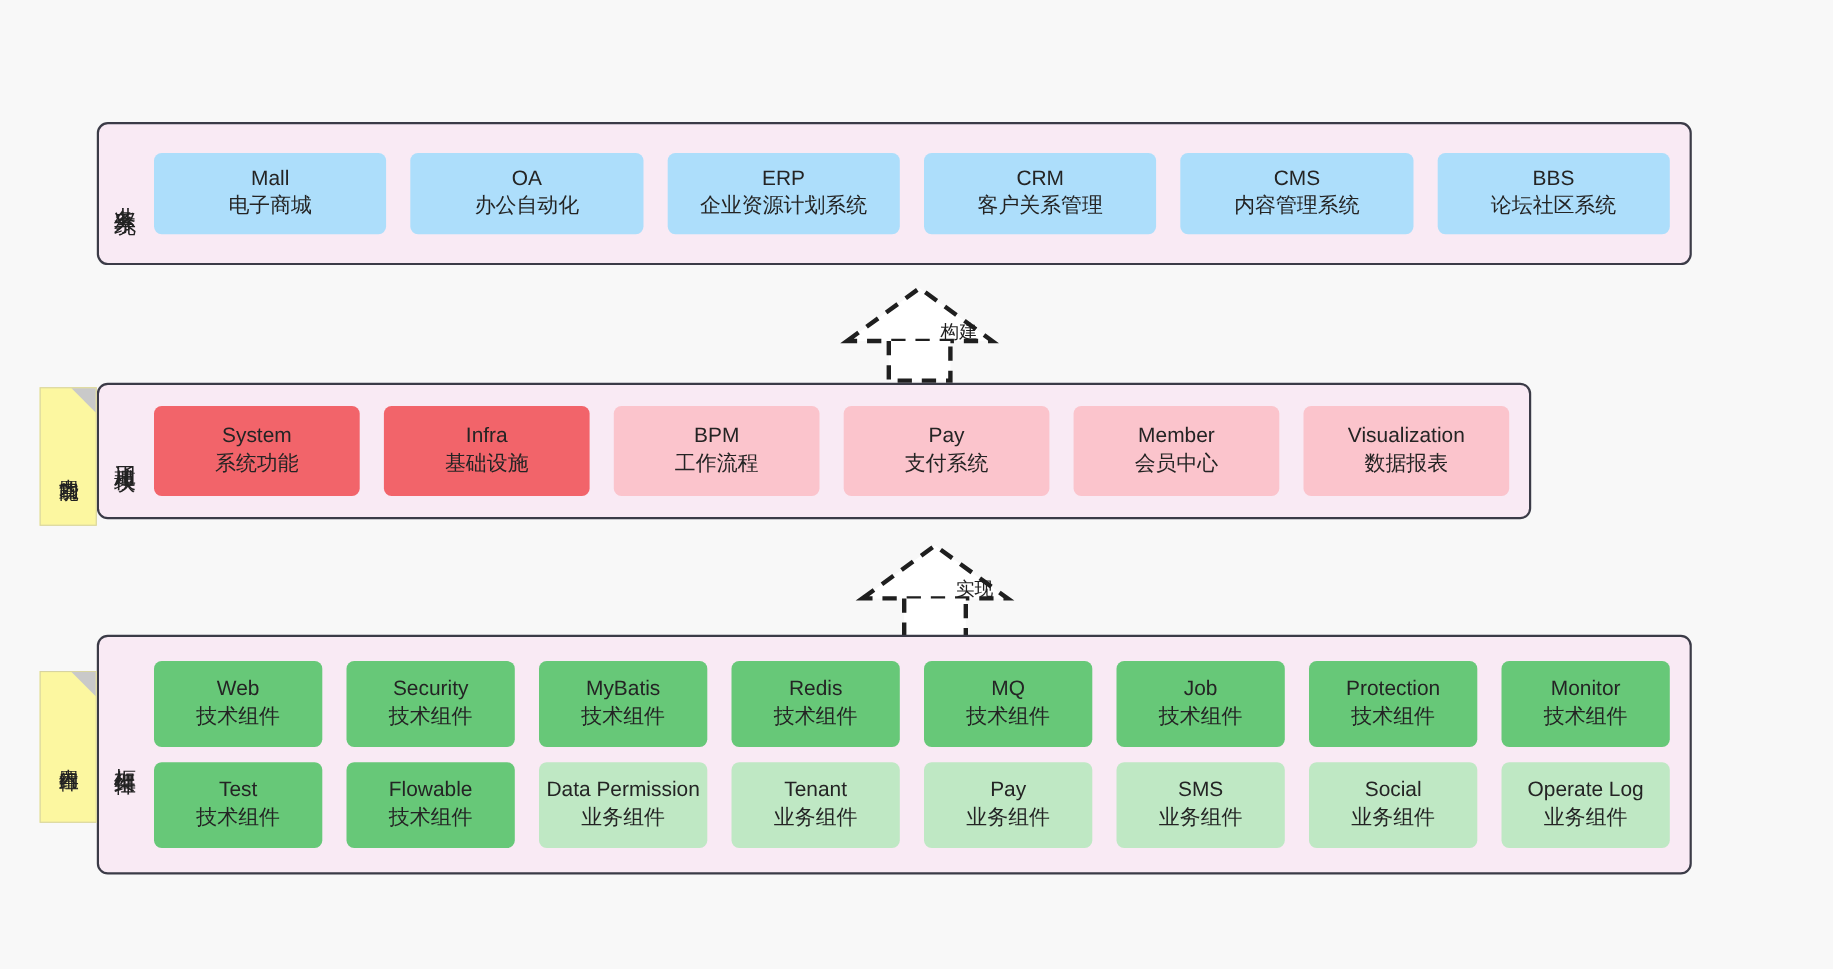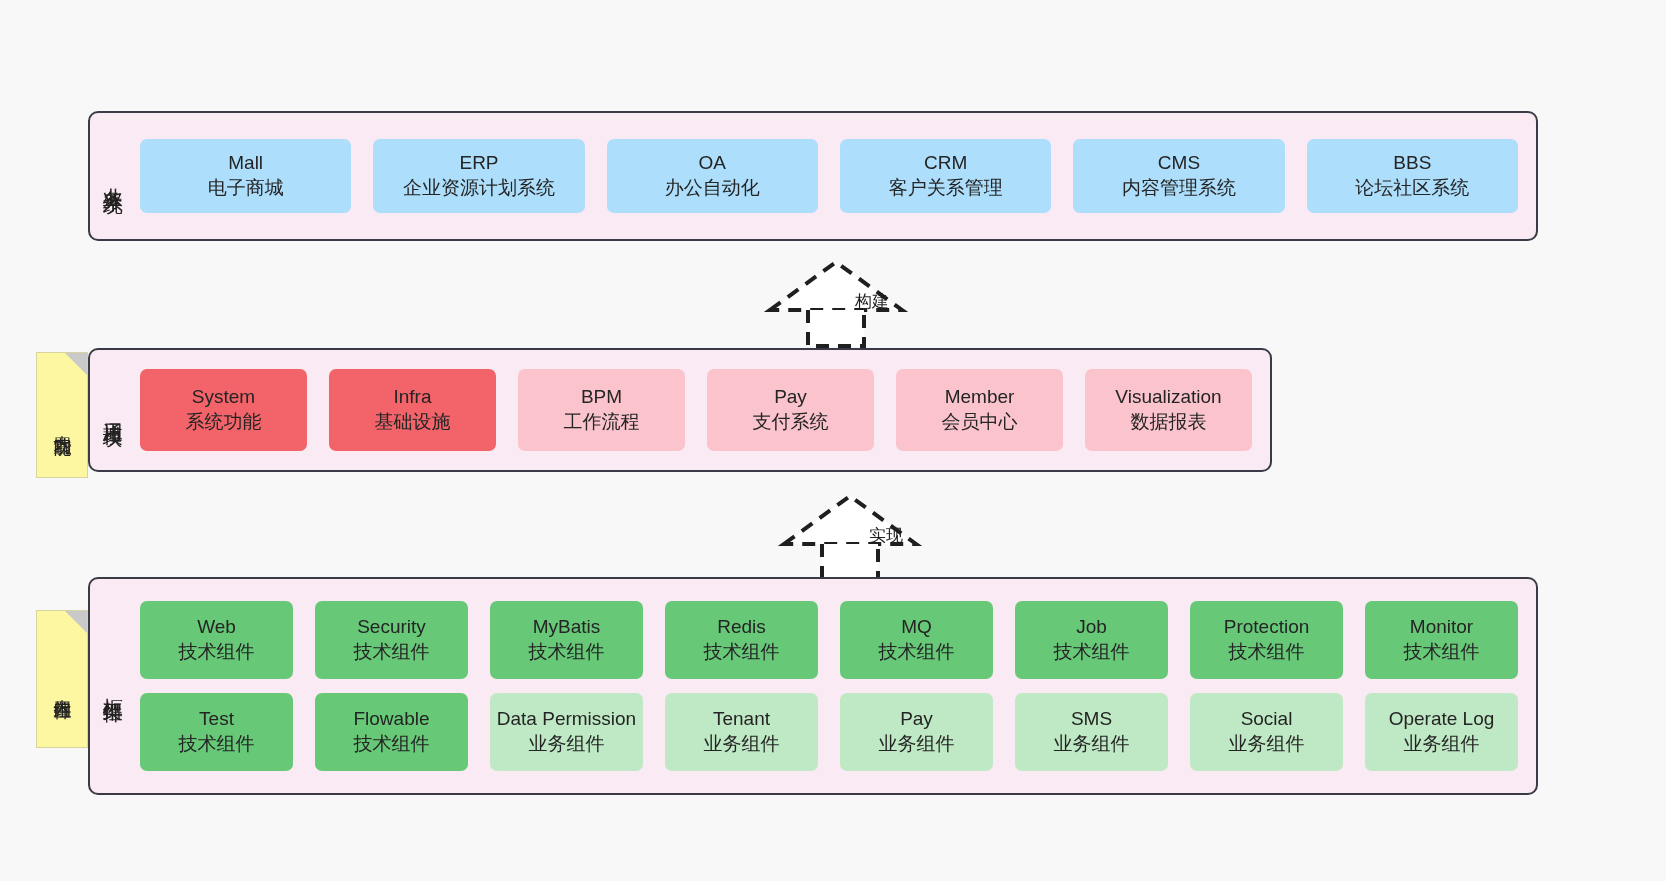--- a/index.html
+++ b/index.html
@@ -144,26 +144,26 @@
     <div class="layer-title">
       <span>业务系统</span>
     </div>
     <div class="layer-body">
       <div class="row">
         <div class="node c-blue h-business">
           <div class="n-en">Mall</div>
           <div class="n-cn">电子商城</div>
         </div>
         <div class="node c-blue h-business">
+          <div class="n-en">OA</div>
+          <div class="n-cn">办公自动化</div>
+        </div>
+        <div class="node c-blue h-business">
           <div class="n-en">ERP</div>
           <div class="n-cn">企业资源计划系统</div>
-        </div>
-        <div class="node c-blue h-business">
-          <div class="n-en">OA</div>
-          <div class="n-cn">办公自动化</div>
         </div>
         <div class="node c-blue h-business">
           <div class="n-en">CRM</div>
           <div class="n-cn">客户关系管理</div>
         </div>
         <div class="node c-blue h-business">
           <div class="n-en">CMS</div>
           <div class="n-cn">内容管理系统</div>
         </div>
         <div class="node c-blue h-business">
@@ -180,21 +180,21 @@
       <path d="M 60 58 L 60 94 L 116 94 L 116 58" fill="#ffffff" stroke="#1f1f1f" stroke-width="4" stroke-dasharray="13,9" stroke-linejoin="miter"></path>
     </svg>
     <div class="arrow-label" style="left:63px; top:38px;">构建</div>
   </div>
 
   <div class="sticky" style="left:36px; top:352px; width:52px; height:126px;">
     <div class="fold"></div>
     <span>内置功能</span>
   </div>
 
-  <div class="layer" style="left:88px; top:348px; width:1184px; height:124px;">
+  <div class="layer" style="left:88px; top:348px; width:1304px; height:124px;">
     <div class="layer-title">
       <span>通用模块</span>
     </div>
     <div class="layer-body">
       <div class="row">
         <div class="node c-red-strong h-module">
           <div class="n-en">System</div>
           <div class="n-cn">系统功能</div>
         </div>
         <div class="node c-red-strong h-module">

